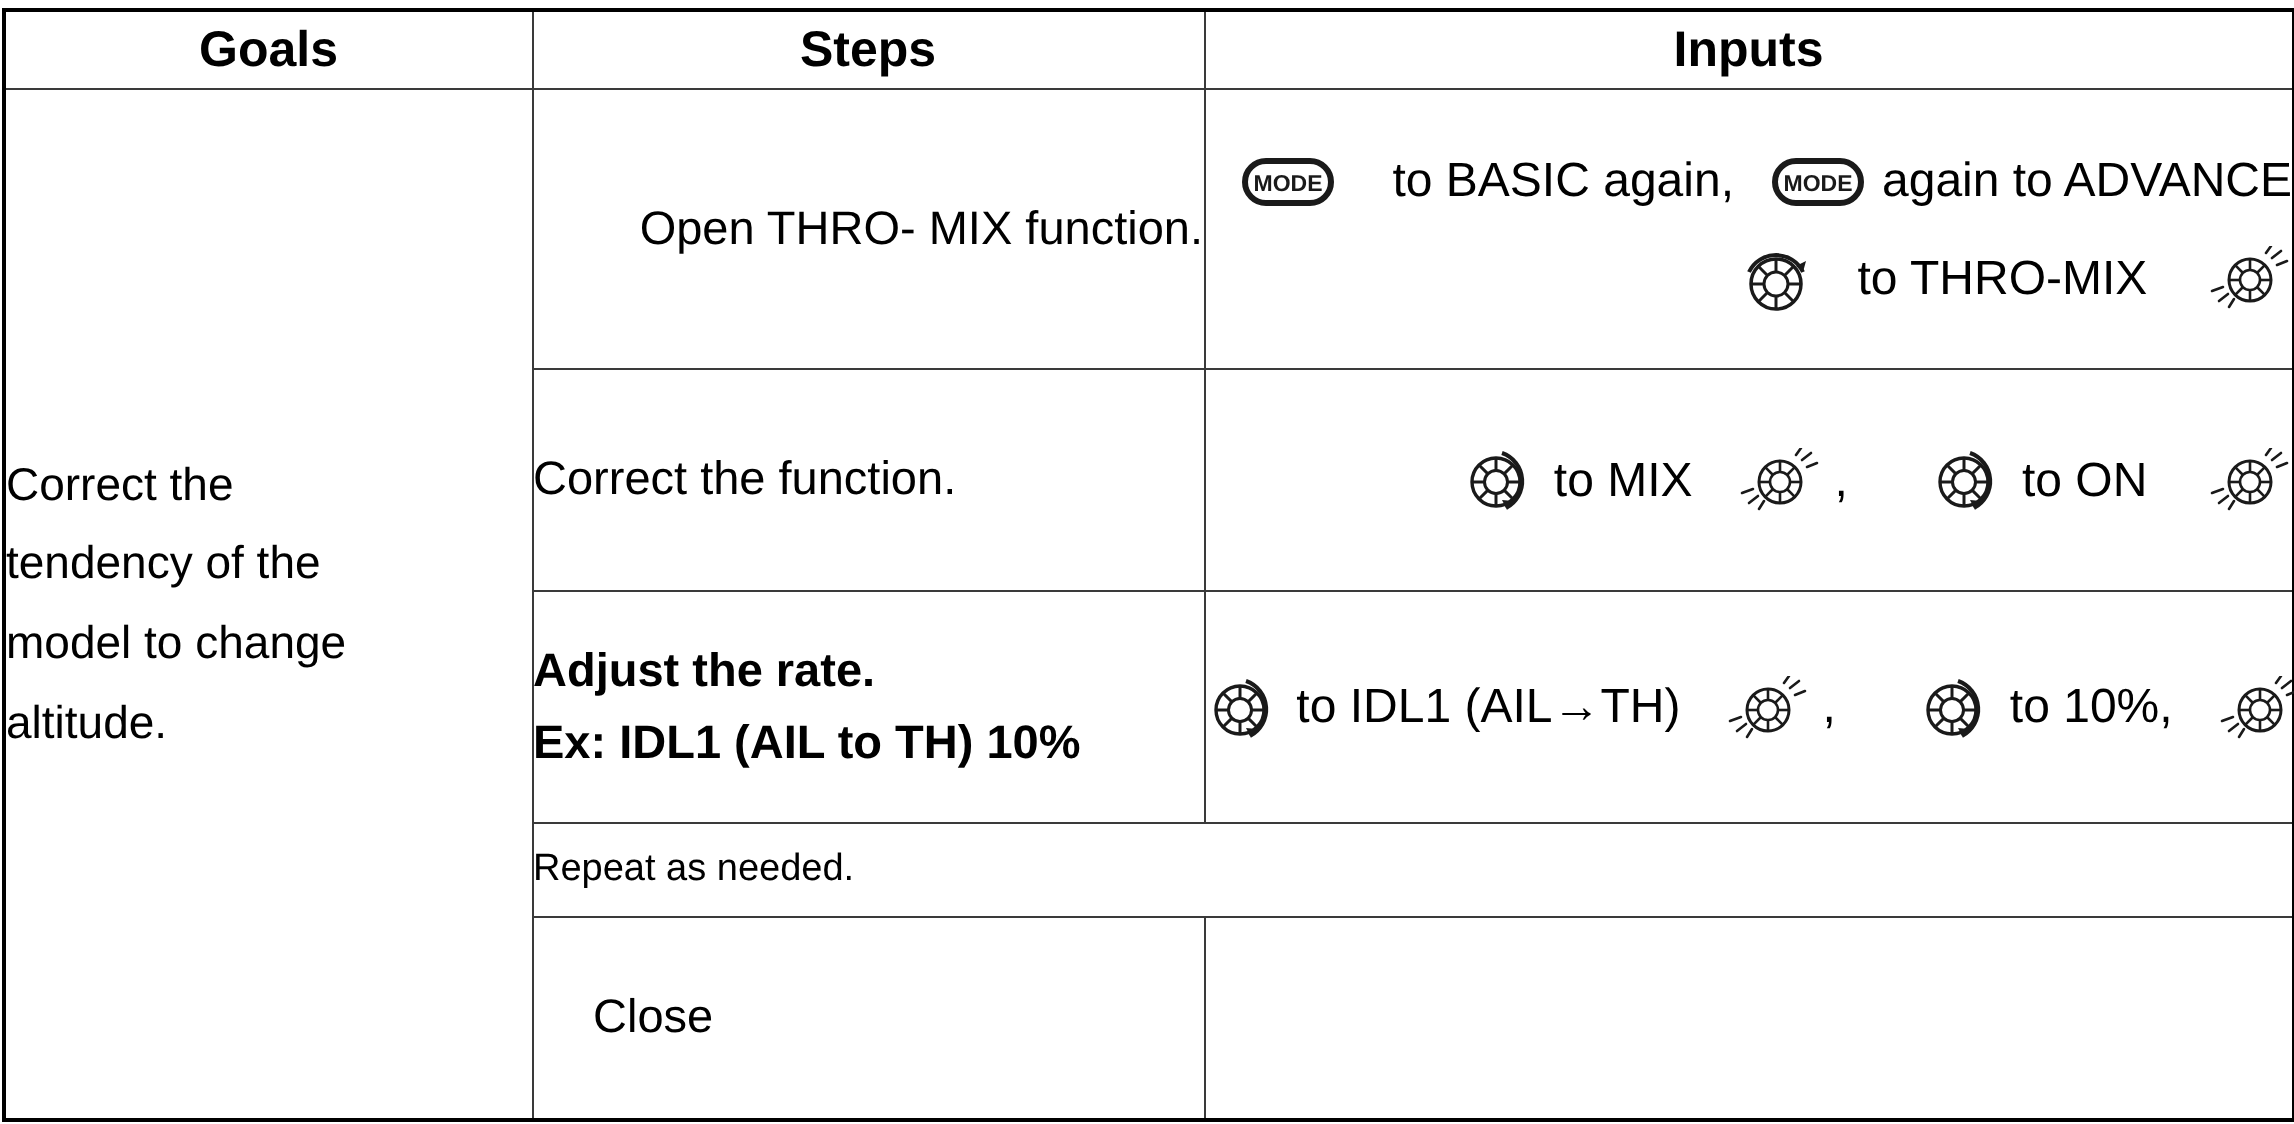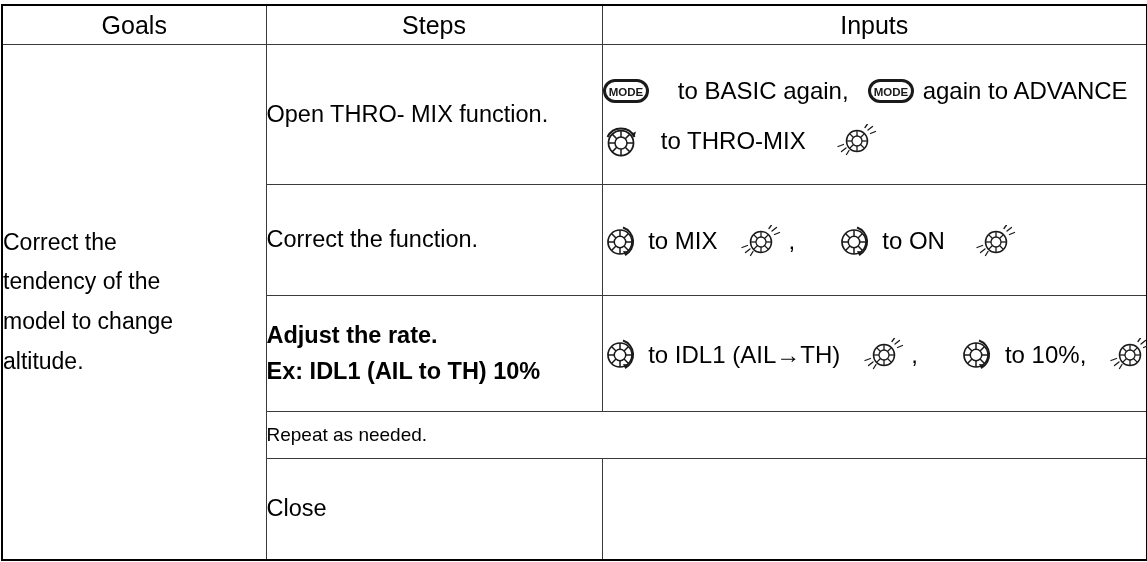--- a/index.html
+++ b/index.html
@@ -38,21 +38,21 @@
     background: #ffffff;
   }
 
   
   table.proc-table {
     border: 2px solid #000000;
   }
 
   th.col-head {
     height: 38px;
-    font-weight: normal;
+    font-weight: bold;
     font-size: 25px;
     text-align: center;
     letter-spacing: 0px;
     padding: 0 4px 3px 4px;
   }
   th.head-goals { }
   th.head-steps { }
   th.head-inputs { padding-right: 180px; }
 
   td.goals-cell {
@@ -69,21 +69,21 @@
     line-height: 1.5;
     vertical-align: middle;
     text-align: left;
   }
 
   td.inputs-cell {
     padding: 6px 8px 6px 8px;
     font-size: 24px;
     line-height: 1.65;
     vertical-align: middle;
-    text-align: left;
+    text-align: right;
   }
 
   td.span-cell {
     padding: 6px 10px 6px 12px;
     font-size: 19px;
     text-align: left;
     vertical-align: middle;
   }
 
   .line { display: block; white-space: nowrap; }
@@ -130,21 +130,21 @@
     <tbody>
 
       <tr>
         <td class="goals-cell" rowspan="5">
           <span class="line">Correct the</span>
           <span class="line">tendency of the</span>
           <span class="line">model to change</span>
           <span class="line">altitude.</span>
         </td>
 
-        <td class="steps-cell" style="height:139px;">
+        <td class="steps-cell" style="height:139px;text-align:right;">
           <span>Open THRO- MIX function.</span>
         </td>
 
         <td class="inputs-cell">
           <span class="line">
             <span class="icon ico-mode">
               <svg viewBox="0 0 92 48" width="46" height="24" aria-hidden="true">
                 <rect x="3" y="3" width="86" height="42" rx="21" ry="21" fill="#fff" stroke="#1a1a1a" stroke-width="6"></rect>
                 <text x="46" y="33" font-family="'Liberation Sans',sans-serif" font-size="23" font-weight="bold" text-anchor="middle" fill="#1a1a1a">MODE</text>
               </svg>
@@ -434,21 +434,21 @@
         </td>
       </tr>
 
       <tr>
         <td class="span-cell" colspan="2" style="height:46px;">
           <span>Repeat as needed.</span>
         </td>
       </tr>
 
       <tr>
-        <td class="steps-cell" style="height:100px;">
+        <td class="steps-cell" style="height:100px;padding-left:30px;">
           <span>Close</span>
         </td>
         <td class="inputs-cell"></td>
       </tr>
 
     </tbody>
   </table>
 
 </div>
 

